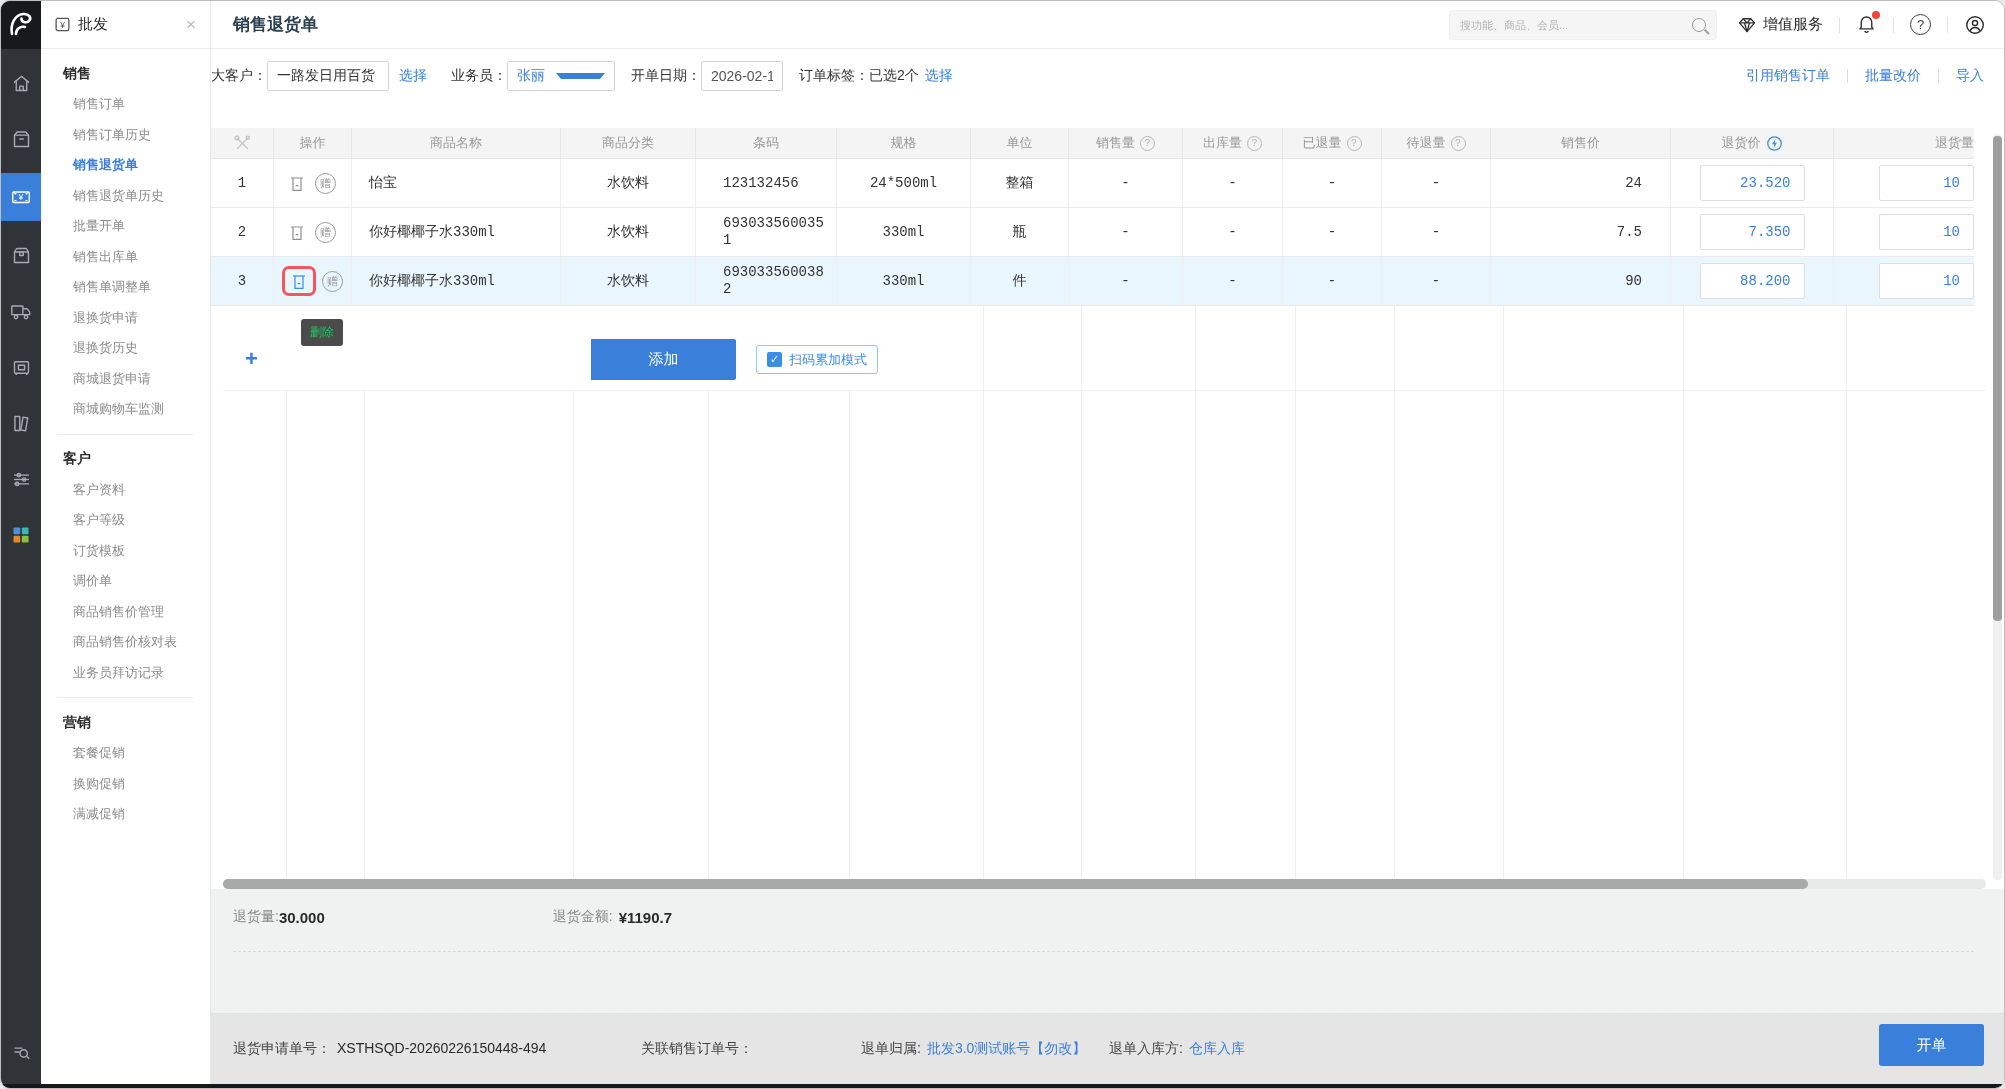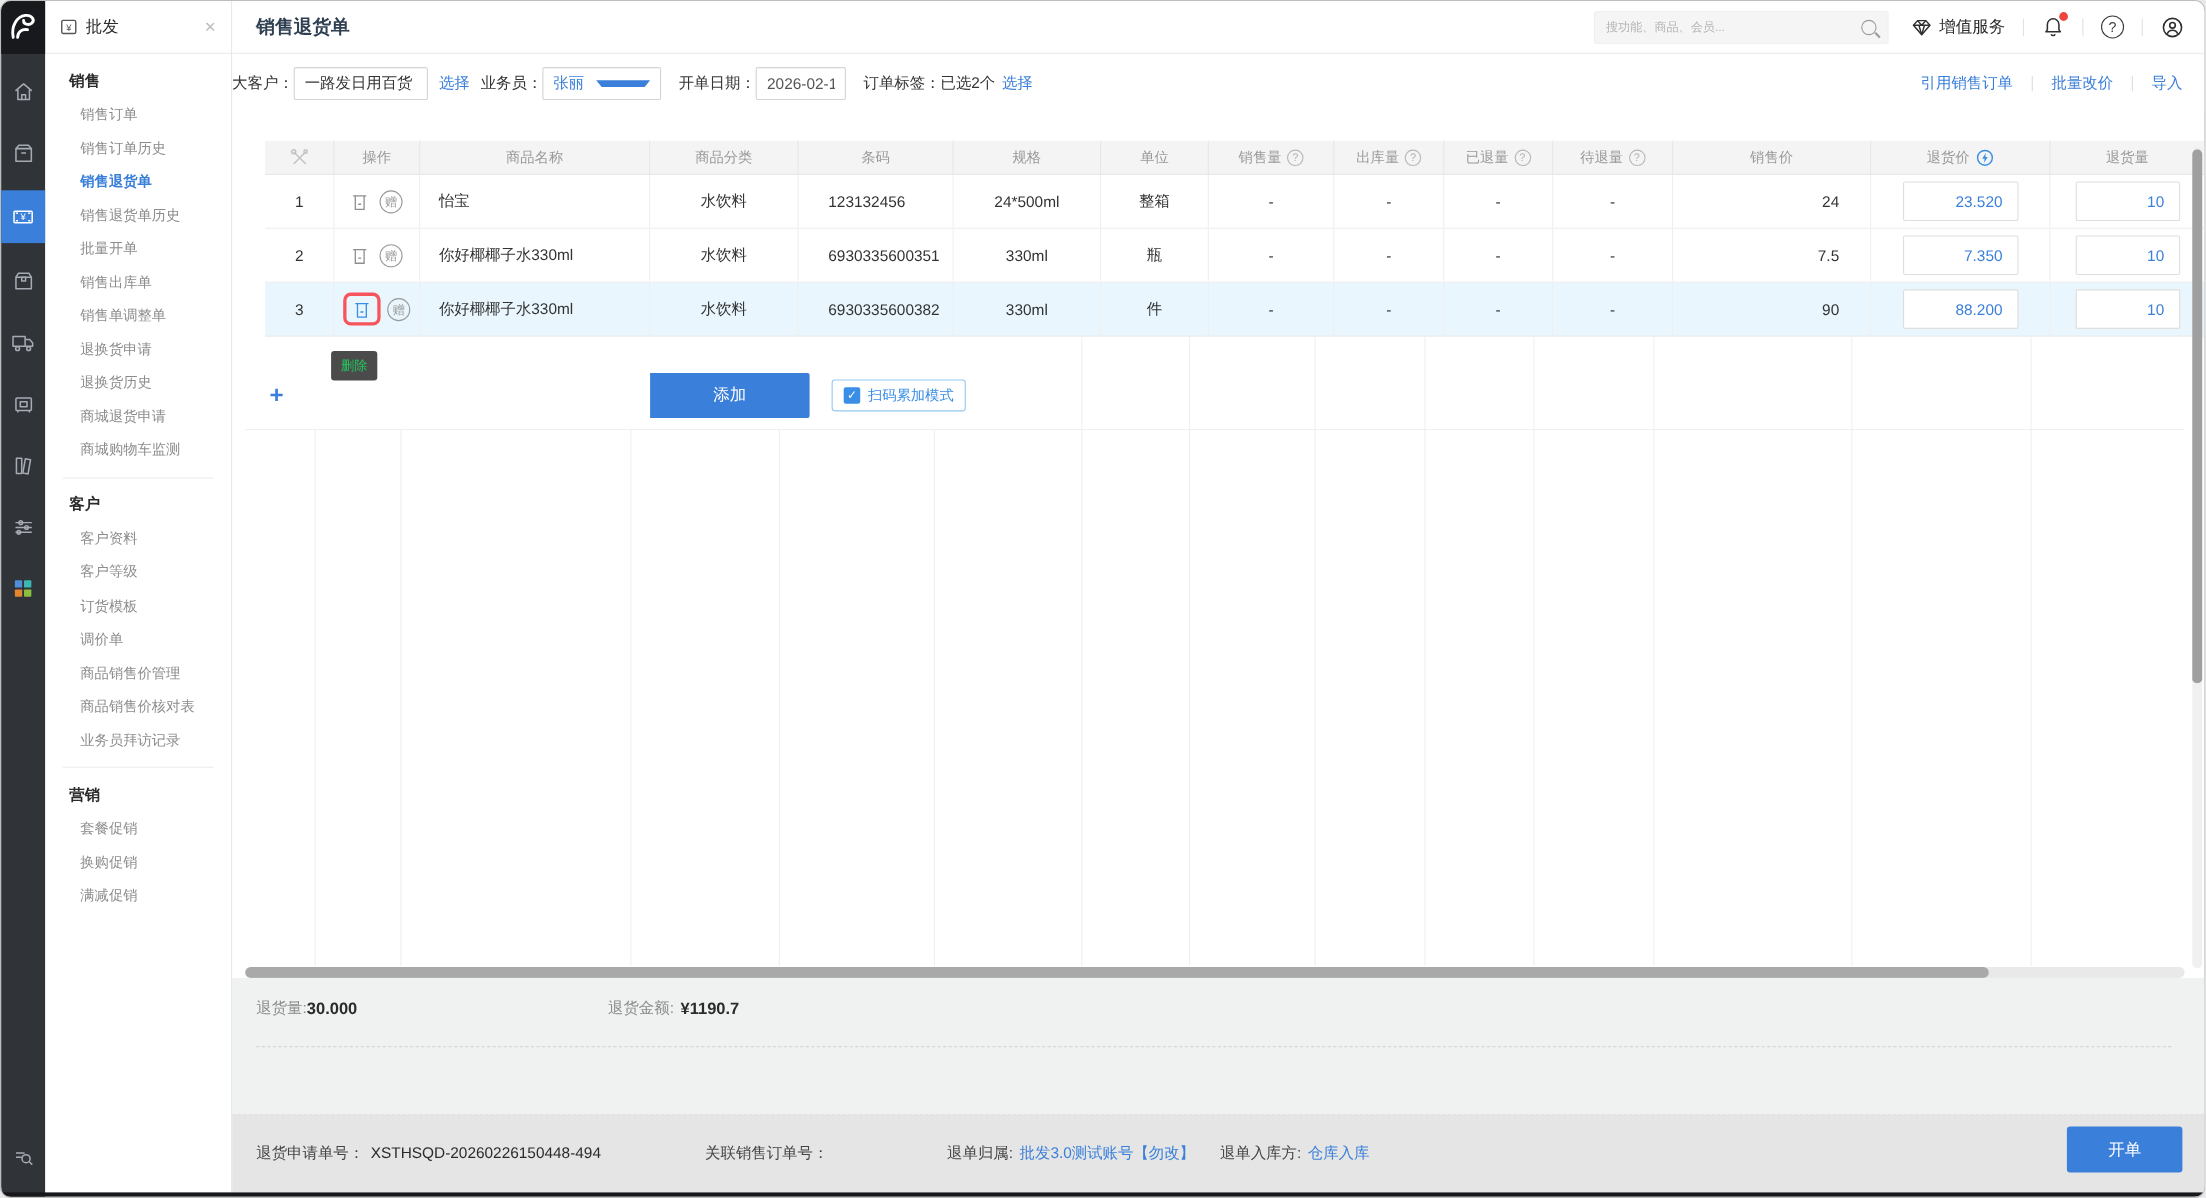--- a/index.html
+++ b/index.html
@@ -50,30 +50,30 @@
   .flabel { font-size:14px; color:#333; }
   .f-inp { height:30px; border:1px solid #d4d4d4; border-radius:2px; font-size:14px; color:#333; padding:0 9px; font-family:inherit; outline:none; }
   .link { color:#3a7fd9; font-size:14px; cursor:pointer; text-decoration:none; }
   .sel { width:108px; height:30px; border:1px solid #d4d4d4; border-radius:2px; display:flex; align-items:center; padding:0 9px; cursor:pointer; }
   .sel span { color:#3a7fd9; font-size:14px; flex:1; }
   .caret { width:0; height:0; border-left:5px solid transparent; border-right:5px solid transparent; border-top:6px solid #3a7fd9; }
   .fb-actions { margin-left:auto; display:flex; align-items:center; margin-right:20px; }
   .fb-sep { width:1px; height:14px; background:#dcdcdc; margin:0 17px; }
 
   
-  .tbl { position:absolute; left:240px; top:127px; width:1763px; z-index:5; }
+  .tbl { position:absolute; left:210px; top:127px; width:1763px; z-index:5;font-family:Liberation Mono, monospace; }
   .thead { display:flex; height:31px; background:#f4f4f5; border-bottom:1px solid #e4e4e4; }
   .hcell { display:flex; align-items:center; justify-content:center; font-size:13px; color:#999;
            border-right:1px solid #e7e7e7; gap:5px; }
   .hcell:last-child { border-right:none; }
   .trow { display:flex; height:49px; background:#fff; border-bottom:1px solid #ebebeb; }
   .trow.active { background:#e9f6fd; }
   .cell { display:flex; align-items:center; justify-content:center; font-size:14px; color:#333;
           border-right:1px solid #efefef; }
-  .cell:last-child, .c14 { border-right:none; }
+  .cell:last-child, .c14 { border-right:none;justify-content:flex-end; }
   .c1{width:63px}.c2{width:78px}.c3{width:209px}.c4{width:135px}.c5{width:141px}.c6{width:134px}.c7{width:98px}
   .c8{width:114px}.c9{width:100px}.c10{width:99px}.c11{width:109px}.c12{width:180px}.c13{width:163px}.c14{width:140px}
   .cell.left { justify-content:flex-start; padding-left:17px; }
   .cell.barcode { justify-content:flex-start; padding-left:27px; padding-right:8px; word-break:break-all;
                   line-height:17px; text-align:left; }
   .cell.price { justify-content:flex-end; padding-right:28px; }
   .ops { gap:10px; }
   .icon-btn { color:#8f8f8f; display:flex; cursor:pointer; }
   .icon-btn.blue { color:#3a8ee6; }
   .red-ring { border:3px solid #f8545c; border-radius:7px; padding:3px 6px; display:flex; align-items:center; }
@@ -299,21 +299,21 @@
             <path d="M6.8 18.2 a5.6 5.6 0 0 1 10.4 0"></path>
           </svg>
       </span>
     </div>
   </div>
 
   <div class="filterbar">
     <span class="flabel" style="">大客户：</span>
     <input class="f-inp" style="width: 122px;" value="一路发日用百货">
     <a class="link" style="margin-left:10px">选择</a>
-    <span class="flabel" style="margin-left:10px">业务员：</span>
+    <span class="flabel" style="margin-left:24px">业务员：</span>
     <div class="sel">
       <span>张丽</span>
       <span class="caret"></span>
     </div>
     <span class="flabel" style="margin-left:16px">开单日期：</span>
     <input class="f-inp" style="width: 82px; text-align: center; color: rgb(85, 85, 85);" value="2026-02-10">
     <span class="flabel" style="margin-left:16px">订单标签：</span>
     <span class="flabel">已选2个</span>
     <a class="link" style="margin-left:6px">选择</a>
     <div class="fb-actions">

